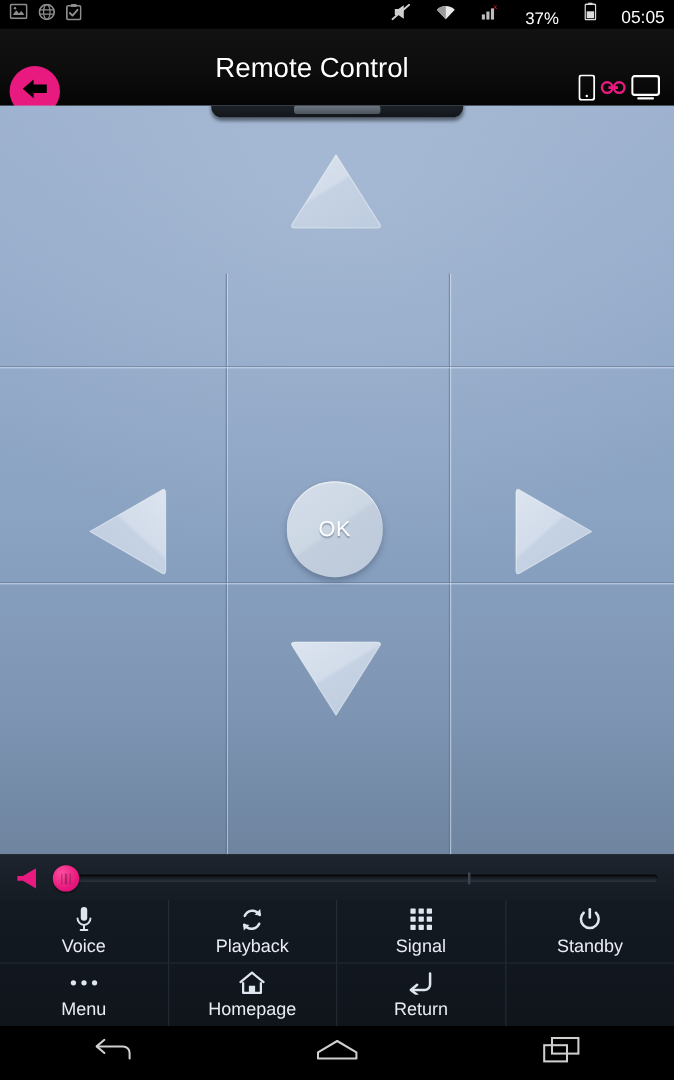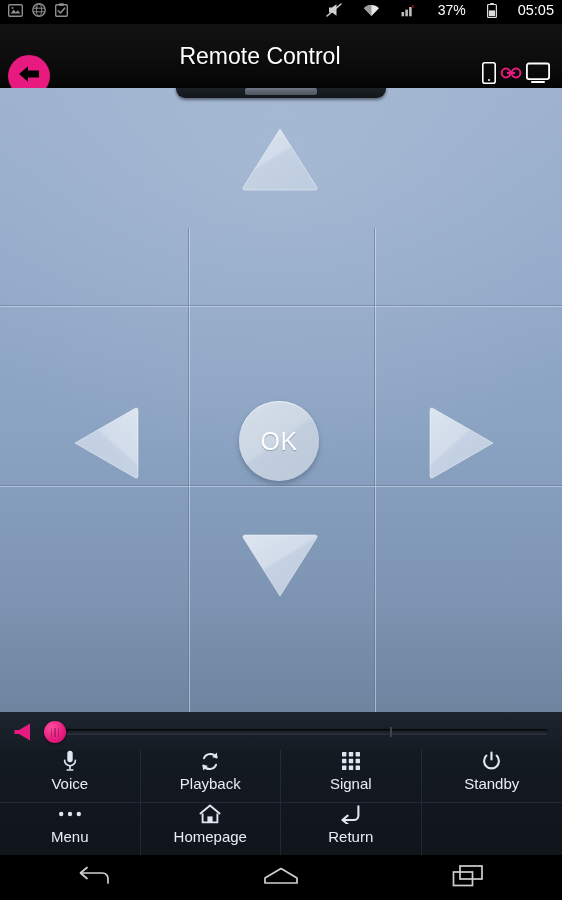--- a/index.html
+++ b/index.html
@@ -11,21 +11,21 @@
   }
   #screen { position:relative; width:562px; height:900px; background:#000; }
 
   
   .statusbar{
     position:absolute; left:0; top:0; width:562px; height:24px;
     background:#000; display:flex; align-items:center;
     padding:0 8px;
   }
   .sb-left{ display:flex; align-items:center; gap:9px; }
-  .sb-right{ margin-left:auto; display:flex; align-items:flex-start; gap:21px; }
+  .sb-right{ margin-left:auto; display:flex; align-items:flex-end; gap:21px; }
   .sb-icon{ display:block; }
   .sb-pct{
     color:#ffffff; font-size:14px; letter-spacing:0px; line-height:1;
     font-family:"Liberation Sans", sans-serif;
   }
   .sb-time{
     color:#ffffff; font-size:14.5px; line-height:1; margin-left:0;
     font-family:"Liberation Sans", sans-serif;
   }
 
@@ -93,21 +93,21 @@
 
   .ok-btn{
     position:absolute; left:239px; top:313px;
     width:80px; height:80px; border-radius:50%;
     background:linear-gradient(145deg,#d6dfea 0%,#ccd7e4 48%,#c2cedd 52%,#bcc9da 100%);
     box-shadow:0 3px 5px rgba(40,55,80,.35), inset 0 1px 0 rgba(255,255,255,.55);
     display:flex; align-items:center; justify-content:center;
     cursor:pointer;
   }
   .ok-label{
-    color:#ffffff; font-size:25px; letter-spacing:.5px;
+    color:#ffffff; font-size:18px; letter-spacing:.5px;
     text-shadow:0 1px 1px rgba(90,110,140,.55);
   }
 
   
   .volbar{
     position:absolute; left:0; top:712px; width:562px; height:38px;
     background:linear-gradient(180deg,#1d242d 0%,#161c24 100%);
     display:flex; align-items:center;
   }
   .vol-speaker{ position:absolute; left:12px; top:10px; cursor:pointer; }
@@ -132,21 +132,21 @@
   .vol-thumb i{ display:block; width:1.5px; height:9px; background:rgba(0,0,0,.28); }
 
   
   .fngrid{
     position:absolute; left:0; top:750px; width:562px; height:105px;
     background:linear-gradient(180deg,#141a22 0%,#10151c 100%);
     display:grid; grid-template-columns:repeat(4,1fr); grid-template-rows:repeat(2,1fr);
   }
   .fnbtn{
     position:relative;
-    display:flex; flex-direction:column; align-items:center; 
+    display:flex; flex-direction:column; align-items:center; justify-content:center;
     gap:4px; cursor:pointer;
     border-right:1px solid rgba(120,140,170,.16);
     border-bottom:1px solid rgba(120,140,170,.16);
   }
   .fnbtn:nth-child(4n){ border-right:none; }
   .fnbtn:nth-child(n+5){ border-bottom:none; }
   .fn-ico{ height:22px; display:flex; align-items:center; justify-content:center; }
   .fn-label{ color:#e8edf4; font-size:15px; line-height:1; }
 
   

